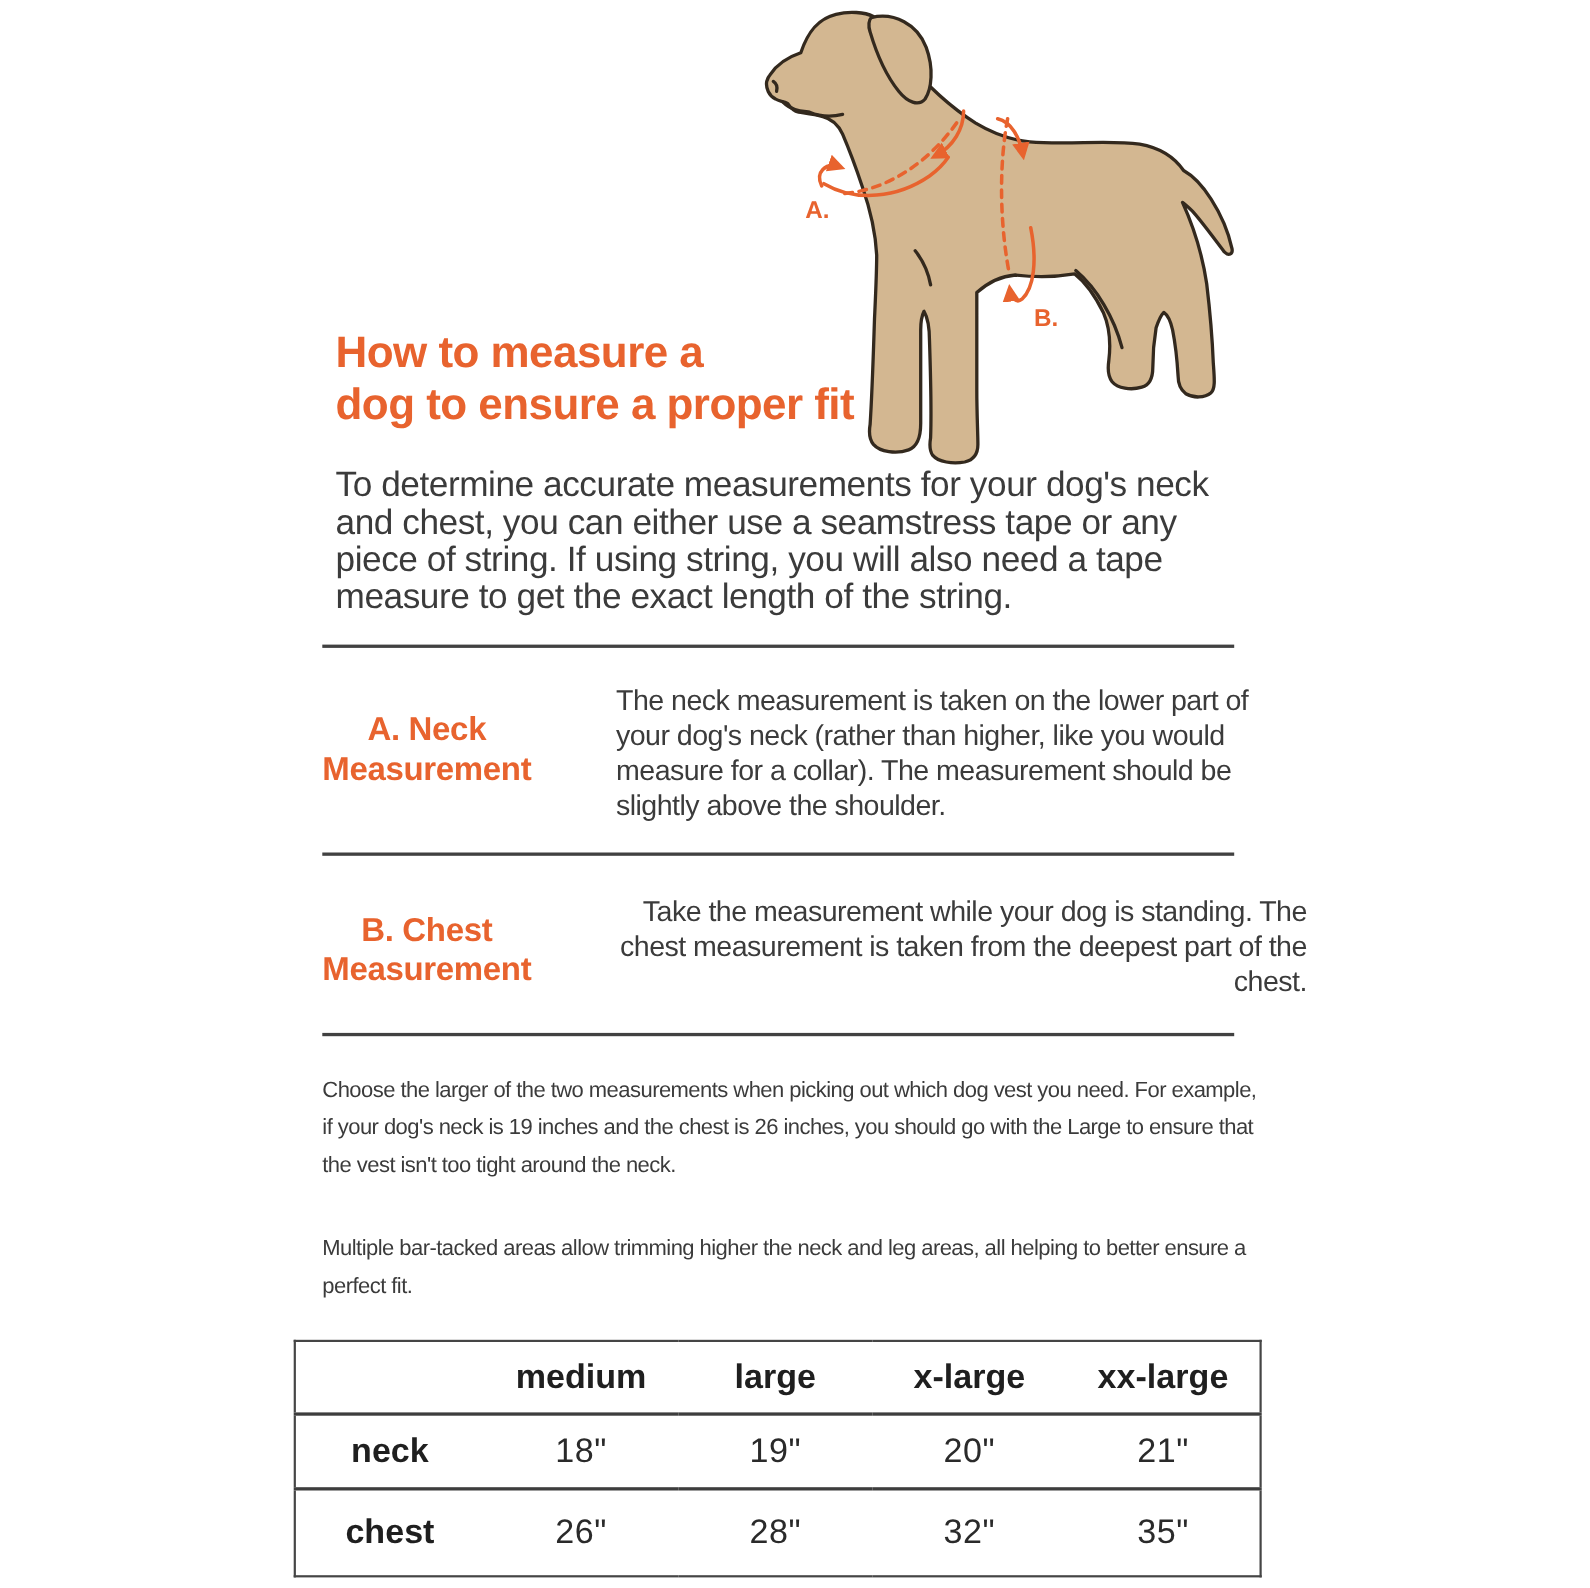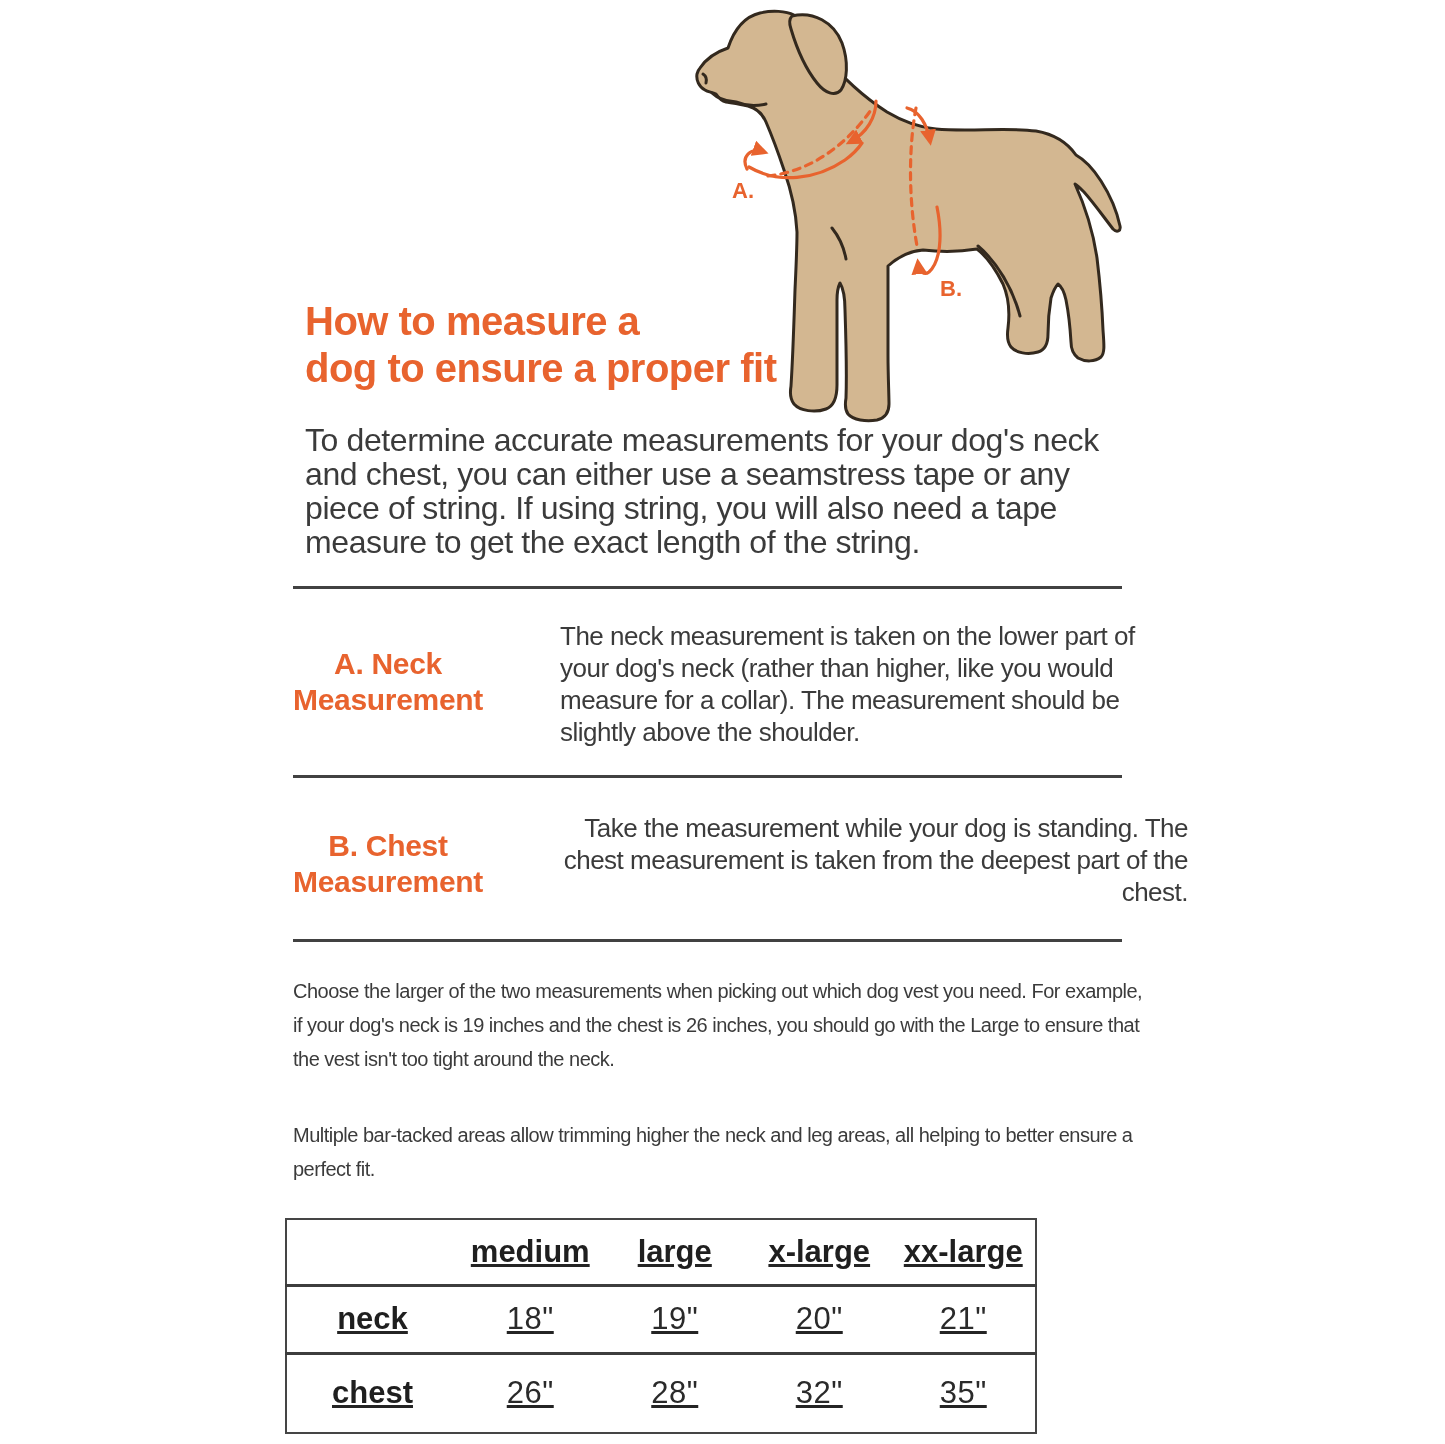--- a/index.html
+++ b/index.html
@@ -50,25 +50,24 @@
 
   .note {
     left:293px; width:856px;
     color:#3b3b3b; font-size:20px; line-height:34px; letter-spacing:-0.5px;
   }
   .note-1 { top:974px; }
   .note-2 { top:1118px; }
 
   
   .size-table {
-    left:285px; top:1218px; width:752px;
+    left:267px; top:1218px; width:880px;
     border-collapse:collapse; table-layout:fixed;
     border:2px solid #454545;
     color:#242424;
-    text-decoration:underline;
   }
   .size-table th, .size-table td {
     text-align:center; vertical-align:middle;
     font-size:31px; padding:0;
   }
   .size-table col.label-col { width:172px; }
   .size-table tr.header-row    { height:66px; border-bottom:3px solid #3d3d3d; }
   .size-table tr.neck-row      { height:68px; border-bottom:3px solid #3d3d3d; }
   .size-table tr.chest-row     { height:80px; }
   .size-table th { font-weight:bold; color:#1f1f1f; }

